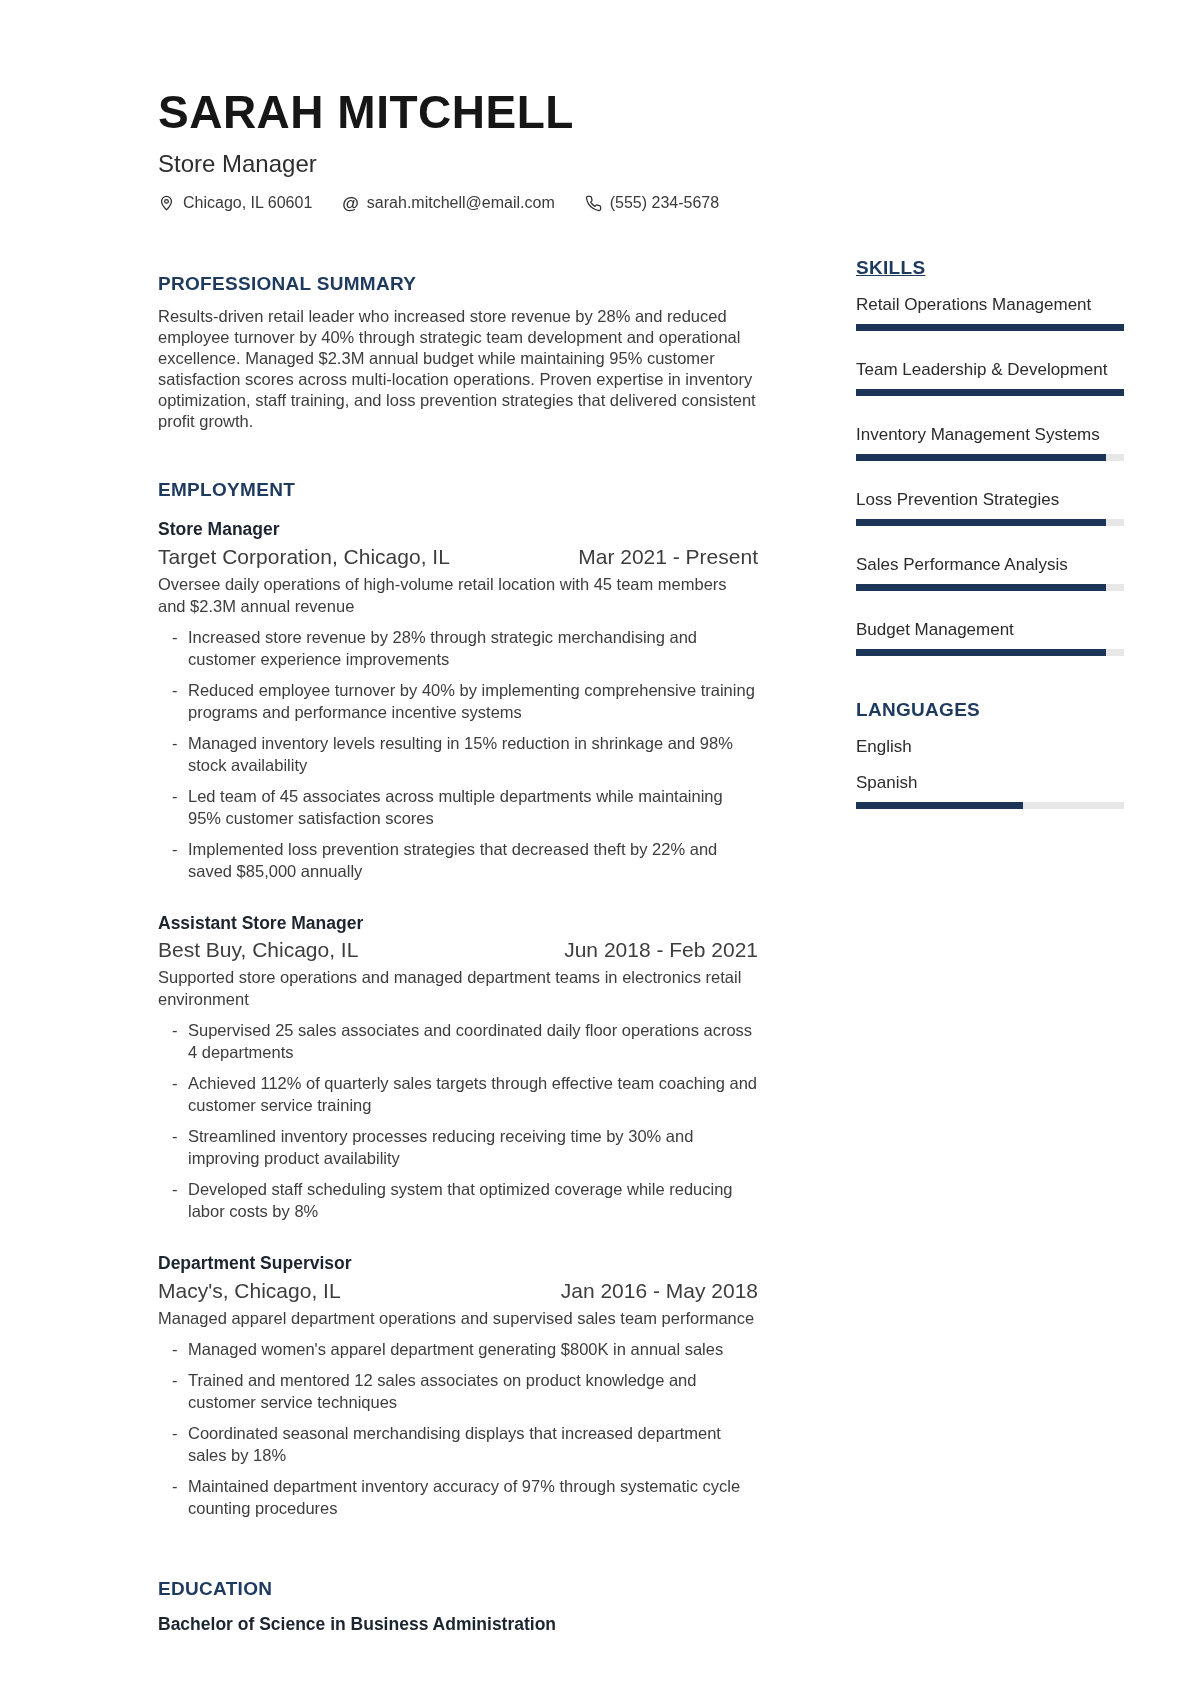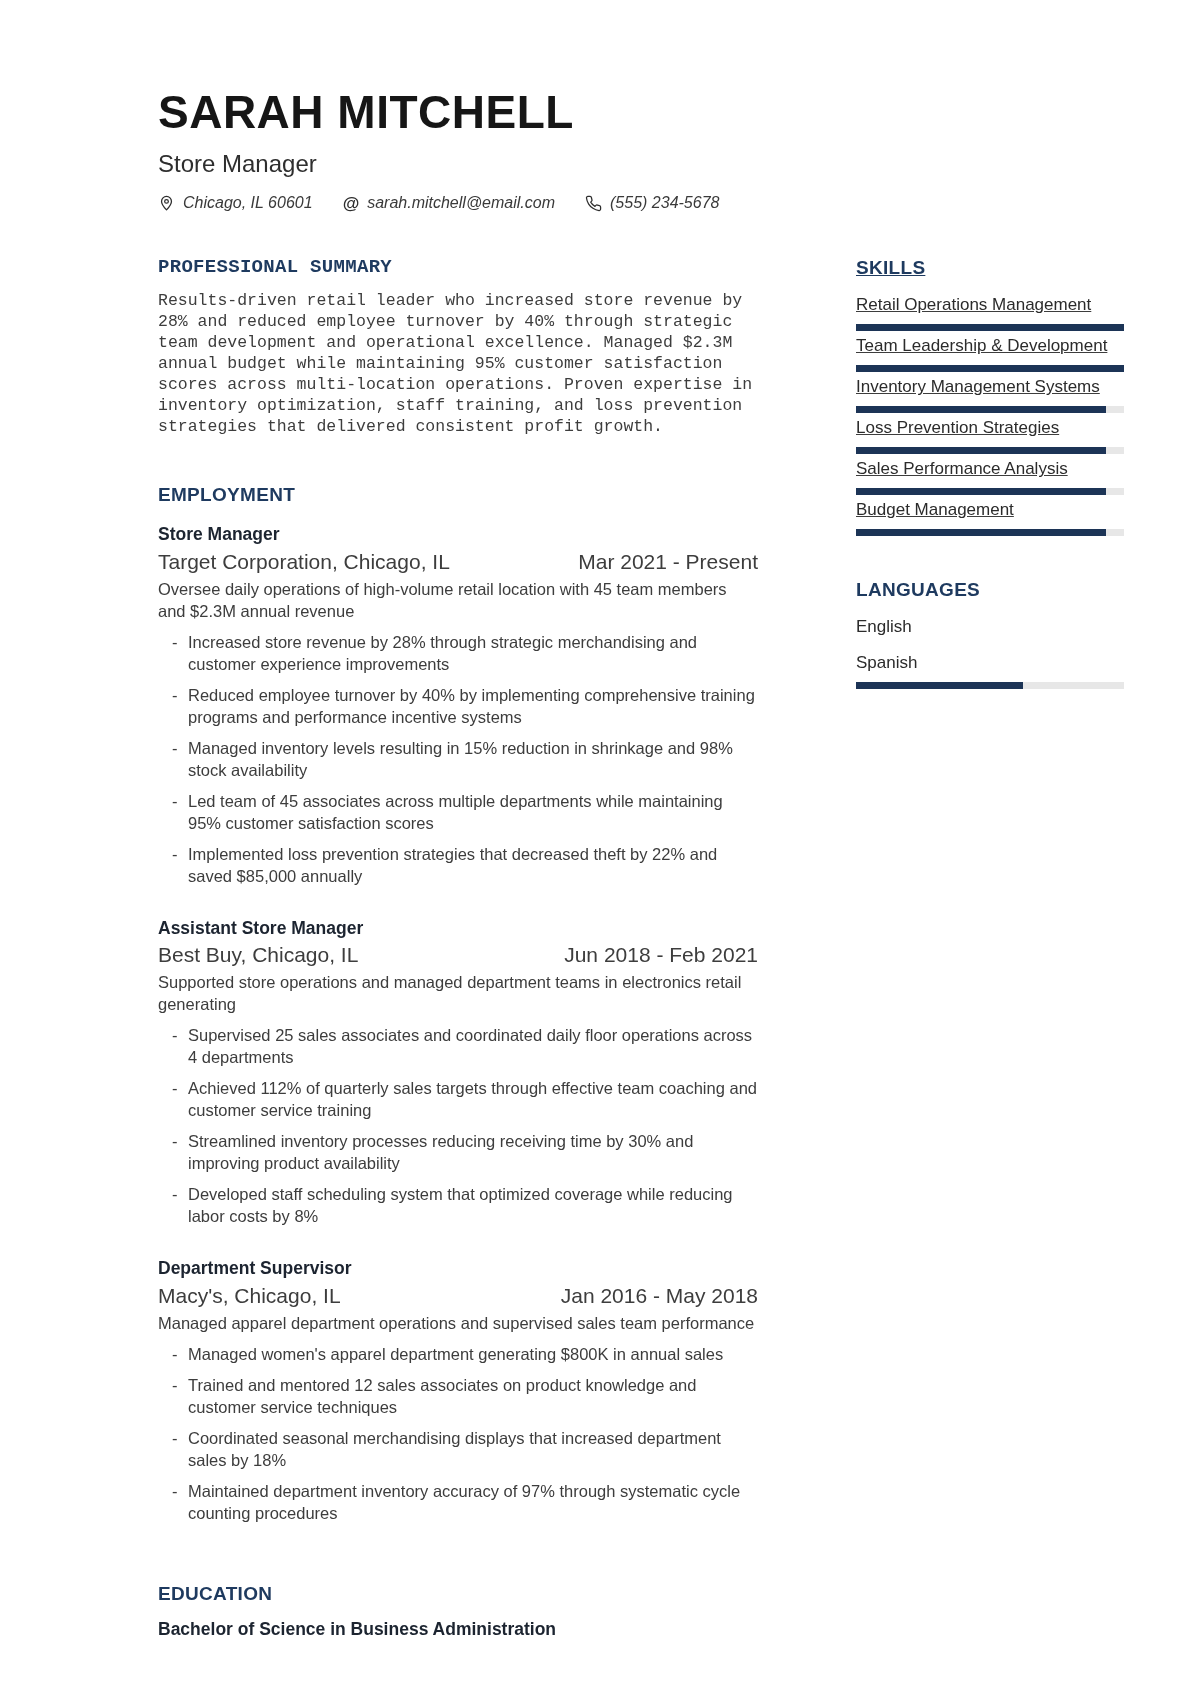--- a/index.html
+++ b/index.html
@@ -19,39 +19,39 @@
   
   .name{
     font-size:46px;font-weight:bold;color:var(--dark);
     letter-spacing:.5px;line-height:1.08;
   }
   .job-title-main{
     font-size:24px;color:#2e2e2e;margin-top:12px;line-height:1.2;
   }
   .contact-row{
     display:flex;align-items:flex-start;gap:30px;margin-top:16px;
-    font-size:16px;color:#3a3a3a;font-style:italic;
+    font-size:16px;color:#3a3a3a;
   }
   .contact-item{display:flex;align-items:center;gap:8px;}
   .contact-item svg{display:block;}
   .at-glyph{font-size:17px;font-weight:bold;color:#2e2e2e;line-height:1;}
   
   .columns{display:flex;gap:98px;margin-top:44px;}
   .col-left{width:600px;flex:0 0 600px;}
   .col-right{width:333px;flex:0 0 333px;}
   .section-heading{
     font-size:19px;font-weight:bold;color:var(--accent);
     letter-spacing:.3px;line-height:1.25;
   }
   
   .summary-text{
     margin-top:10px;font-size:16.5px;line-height:21px;color:var(--body);
   }
   .section{margin-top:46px;}
-  .section:first-child{margin-top:0;font-family:Liberation Mono, monospace;}
+  .section:first-child{margin-top:16px;}
   .job{margin-top:16px;}
   .job + .job{margin-top:30px;}
   .job-title{
     font-size:17.5px;font-weight:bold;color:#1c2430;line-height:1.3;
   }
   .job-meta{
     display:flex;justify-content:space-between;align-items:baseline;
     margin-top:4px;font-size:21px;color:var(--body);
   }
   .job-dates{white-space:nowrap;}
@@ -60,21 +60,21 @@
   .bullets li{
     position:relative;padding-left:30px;margin-bottom:9px;
     font-size:16.5px;line-height:22px;color:var(--body);
   }
   .bullets li::before{
     content:"-";position:absolute;left:14px;top:0;color:var(--body);
   }
   .education-section{margin-top:58px;}
   .degree{margin-top:13px;font-size:17.5px;font-weight:bold;color:#1c2430;}
   
-  .skill{margin-bottom:4px;text-decoration:underline;}
+  .skill{margin-bottom:28px;}
   .skill-label{font-size:17px;color:#2b2b2b;line-height:22px;}
   .bar{
     margin-top:8px;height:7px;width:100%;background:var(--bar-track);
     position:relative;overflow:hidden;
   }
   .bar-fill{
     position:absolute;left:0;top:0;bottom:0;background:var(--bar-fill);width:0;
   }
   .languages-section{margin-top:42px;}
   .lang{margin-top:14px;}
@@ -140,21 +140,21 @@
             <li>Implemented loss prevention strategies that decreased theft by 22% and saved $85,000 annually</li>
           </ul>
         </div>
 
         <div class="job">
           <div class="job-title">Assistant Store Manager</div>
           <div class="job-meta">
             <span>Best Buy, Chicago, IL</span>
             <span class="job-dates">Jun 2018 - Feb 2021</span>
           </div>
-          <div class="job-desc">Supported store operations and managed department teams in electronics retail generating</div>
+          <div class="job-desc">Supported store operations and managed department teams in electronics retail environment</div>
           <ul class="bullets">
             <li>Supervised 25 sales associates and coordinated daily floor operations across 4 departments</li>
             <li>Achieved 112% of quarterly sales targets through effective team coaching and customer service training</li>
             <li>Streamlined inventory processes reducing receiving time by 30% and improving product availability</li>
             <li>Developed staff scheduling system that optimized coverage while reducing labor costs by 8%</li>
           </ul>
         </div>
 
         <div class="job">
           <div class="job-title">Department Supervisor</div>

